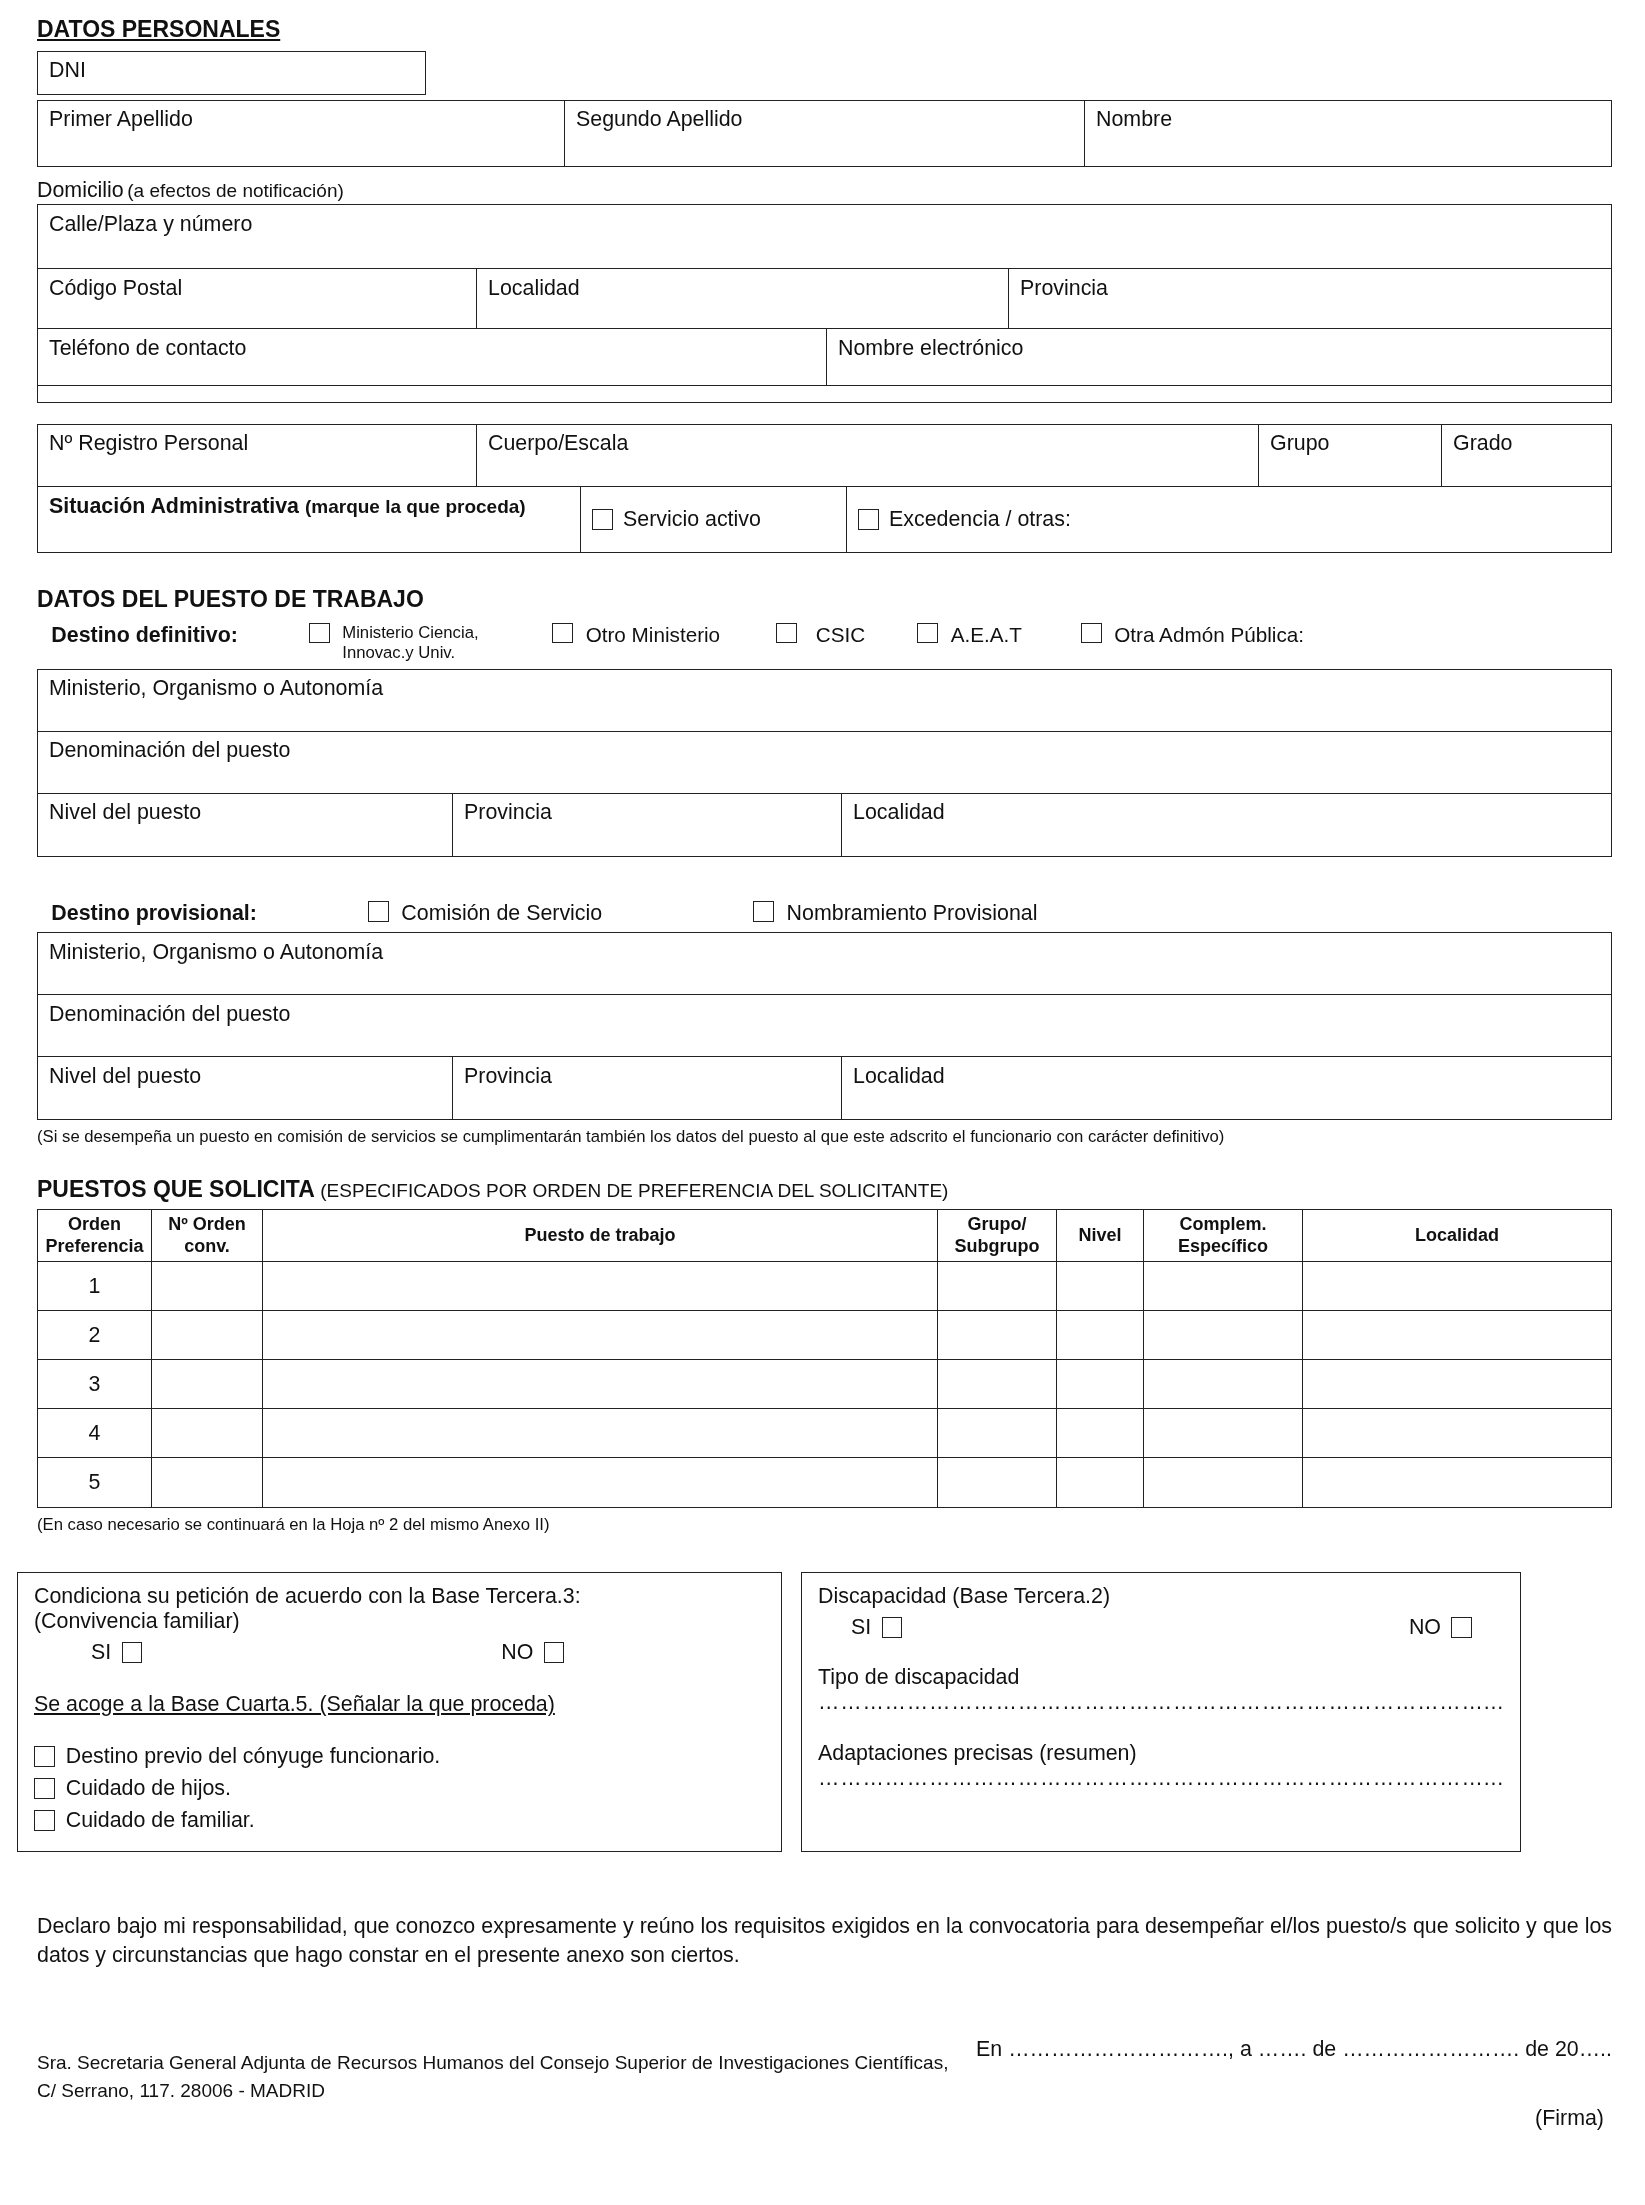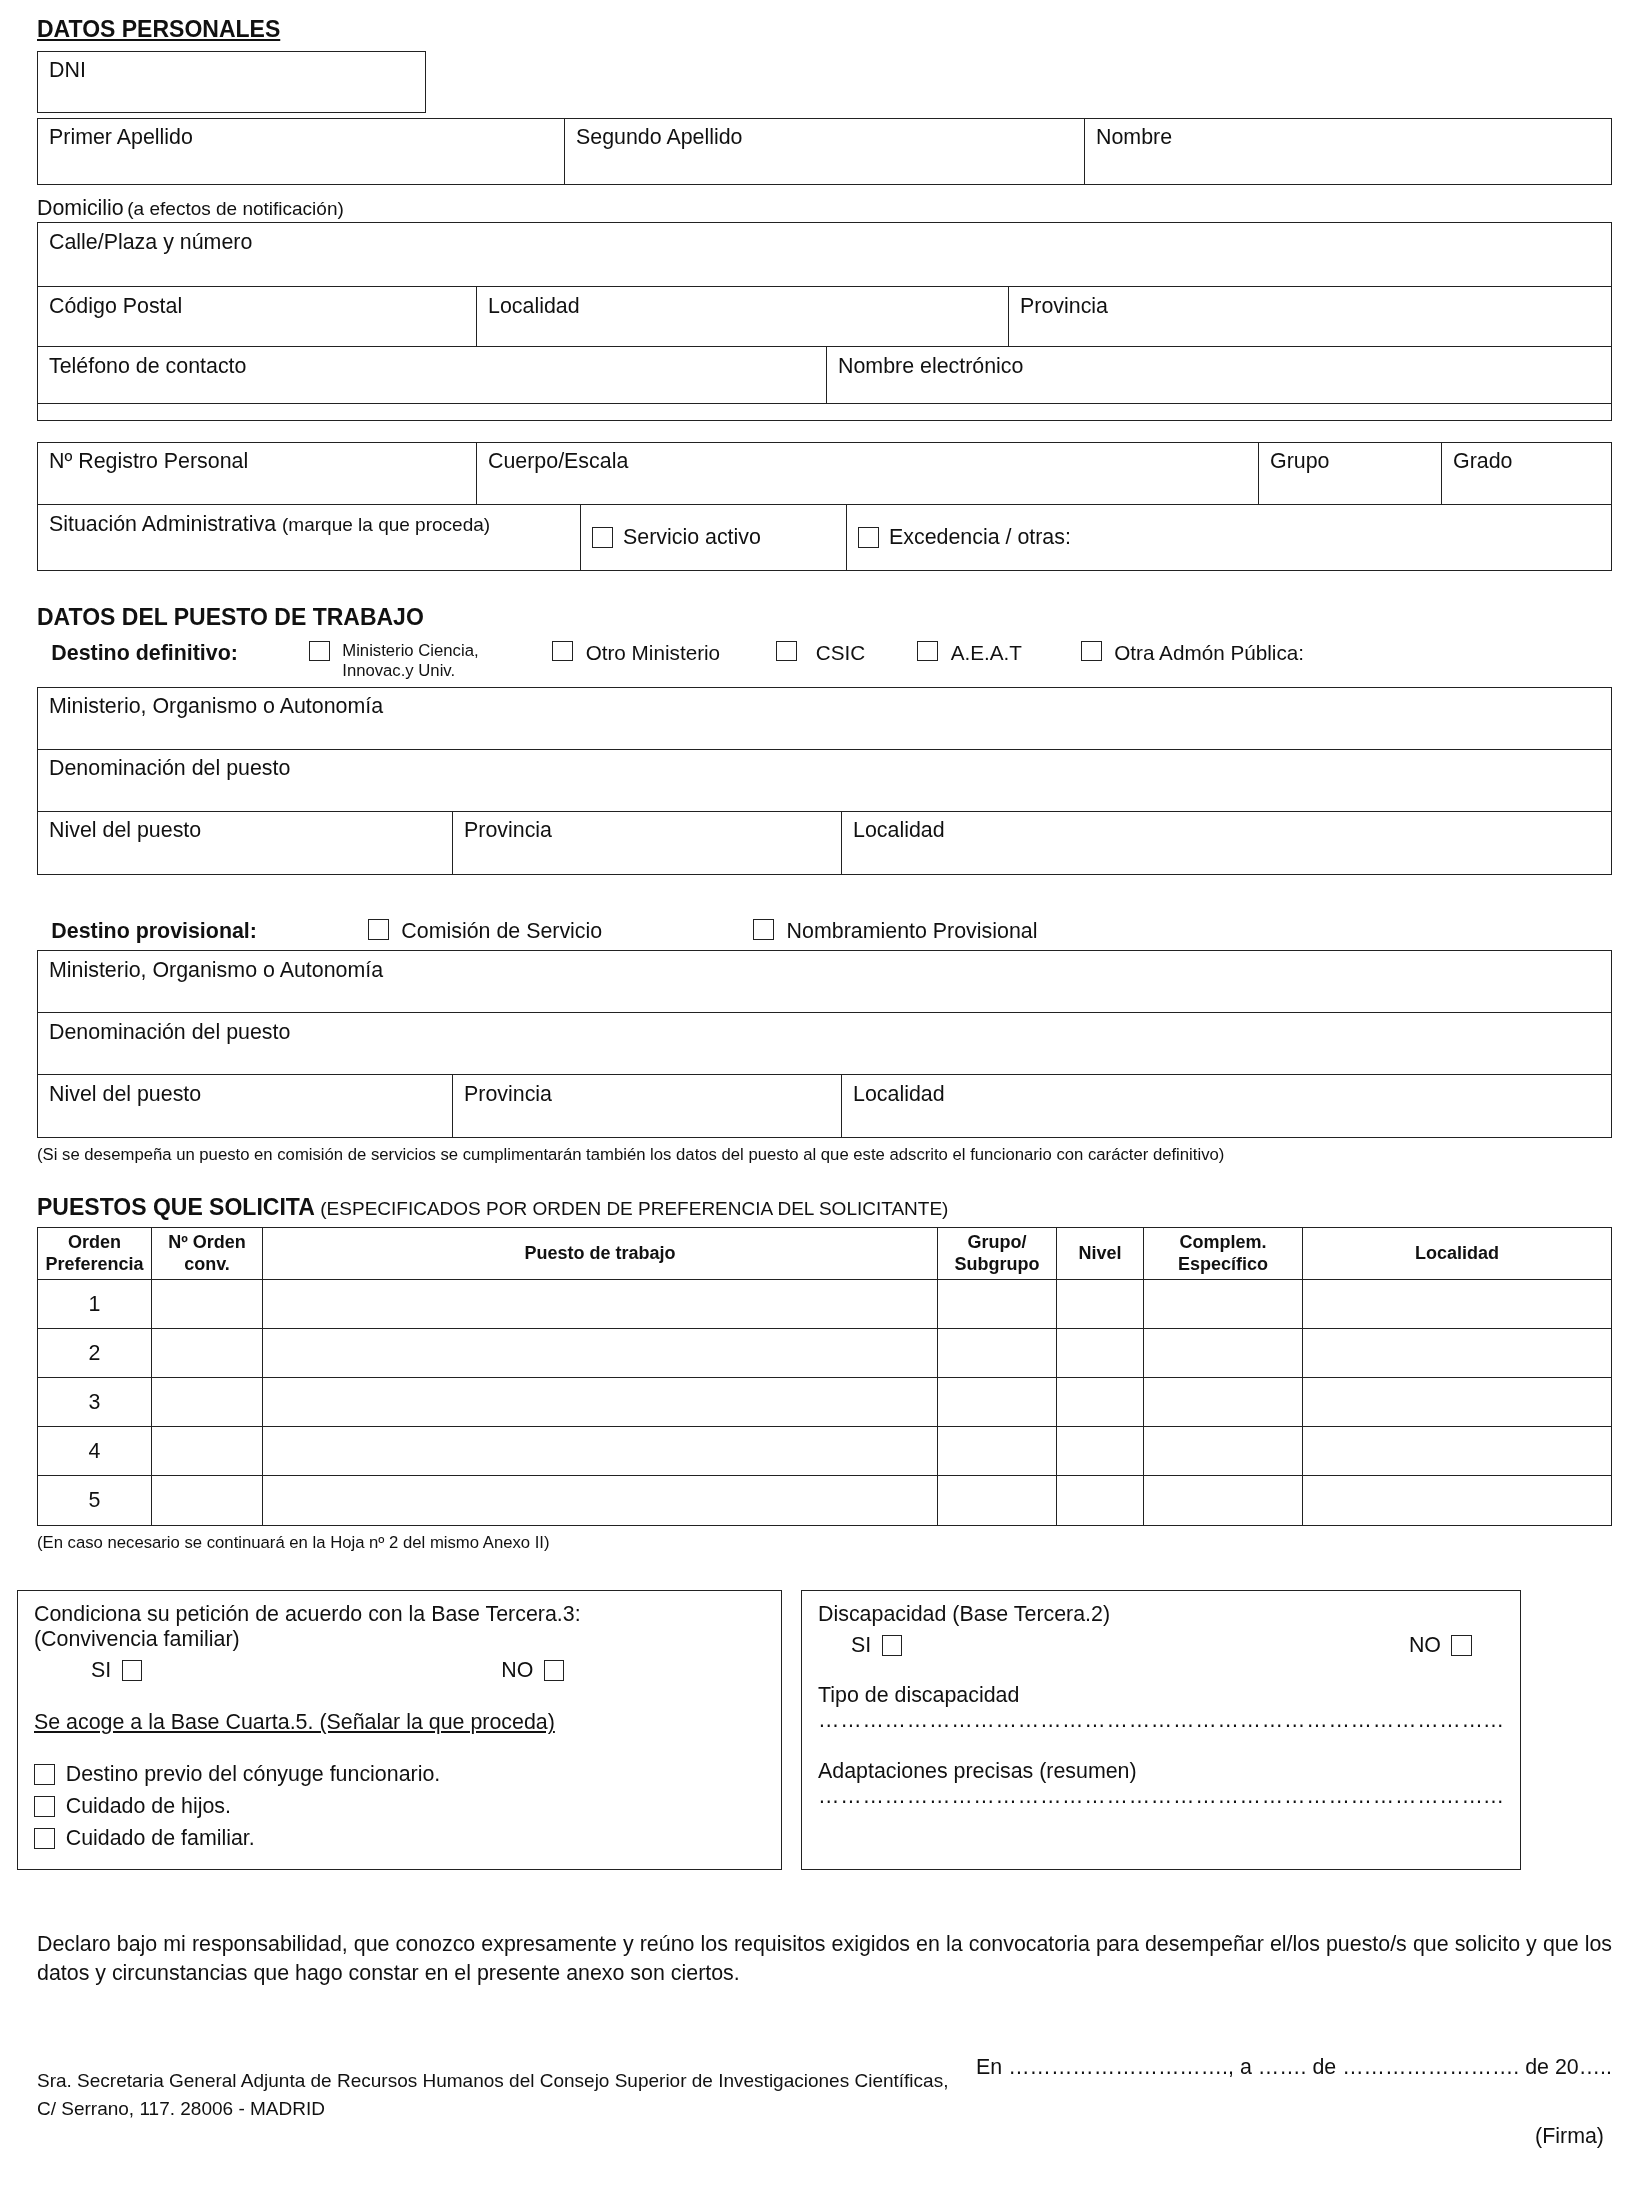--- a/index.html
+++ b/index.html
@@ -38,29 +38,29 @@
   .w985{flex:0 0 782px} .w230{flex:0 0 183px}
   .w683{flex:0 0 543px} .w335{flex:0 0 266px}
   .w523{flex:0 0 415px} .w490{flex:0 0 389px}
   .fgrow{flex:1}
 
   
   .h84{height:67px} .h80{height:64px} .h76{height:60px} .h72{height:57px}
   .h78{height:62px} .h82{height:65px} .h20{height:16px}
 
   .dni-box {
-    width: 389px; height: 62px; border: 1.6px solid #222;
+    width: 389px; height: 44px; border: 1.6px solid #222;
     padding: 6.4px 11px; margin-bottom: 4.8px;
   }
   .apellidos-row { margin-bottom: 11px; }
 
   .domicilio-label { margin-bottom: 1.6px; }
 
   .registro-tbl { margin-top: 20.7px; }
-  .sit-cell { text-align: justify; line-height: 27px; }
+  .sit-cell { text-align: justify; line-height: 27px; font-weight: bold; }
 
   .checkbox { width: 20.7px; height: 20.7px; border: 1.6px solid #222; display: inline-block; flex: 0 0 auto; background: #fff; }
   .opt { display: inline-flex; align-items: center; gap: 10.3px; }
   .opt-label { font-size: 20.7px; }
   .opt-label-sm { font-size: 16.7px; line-height: 20px; white-space: pre-line; }
 
   .section-puesto { margin-top: 33px; }
   .destino-row { display: flex; align-items: flex-start; padding-left: 14.3px; margin-top: 9.5px; margin-bottom: 6.4px; }
   .destino-label { font-size: 21.4px; font-weight: bold; }
 

